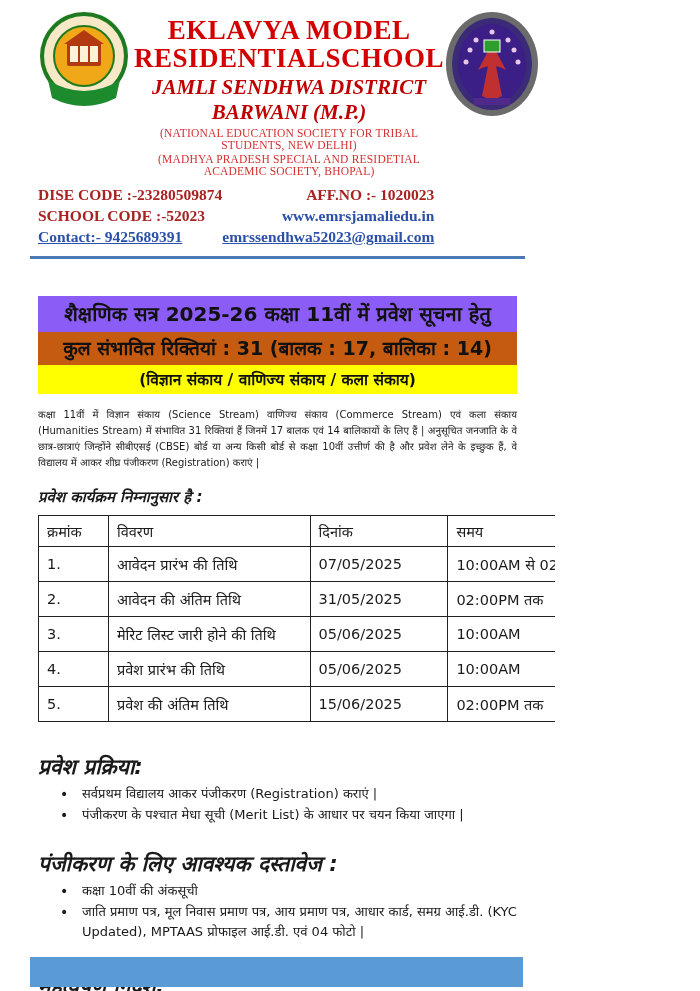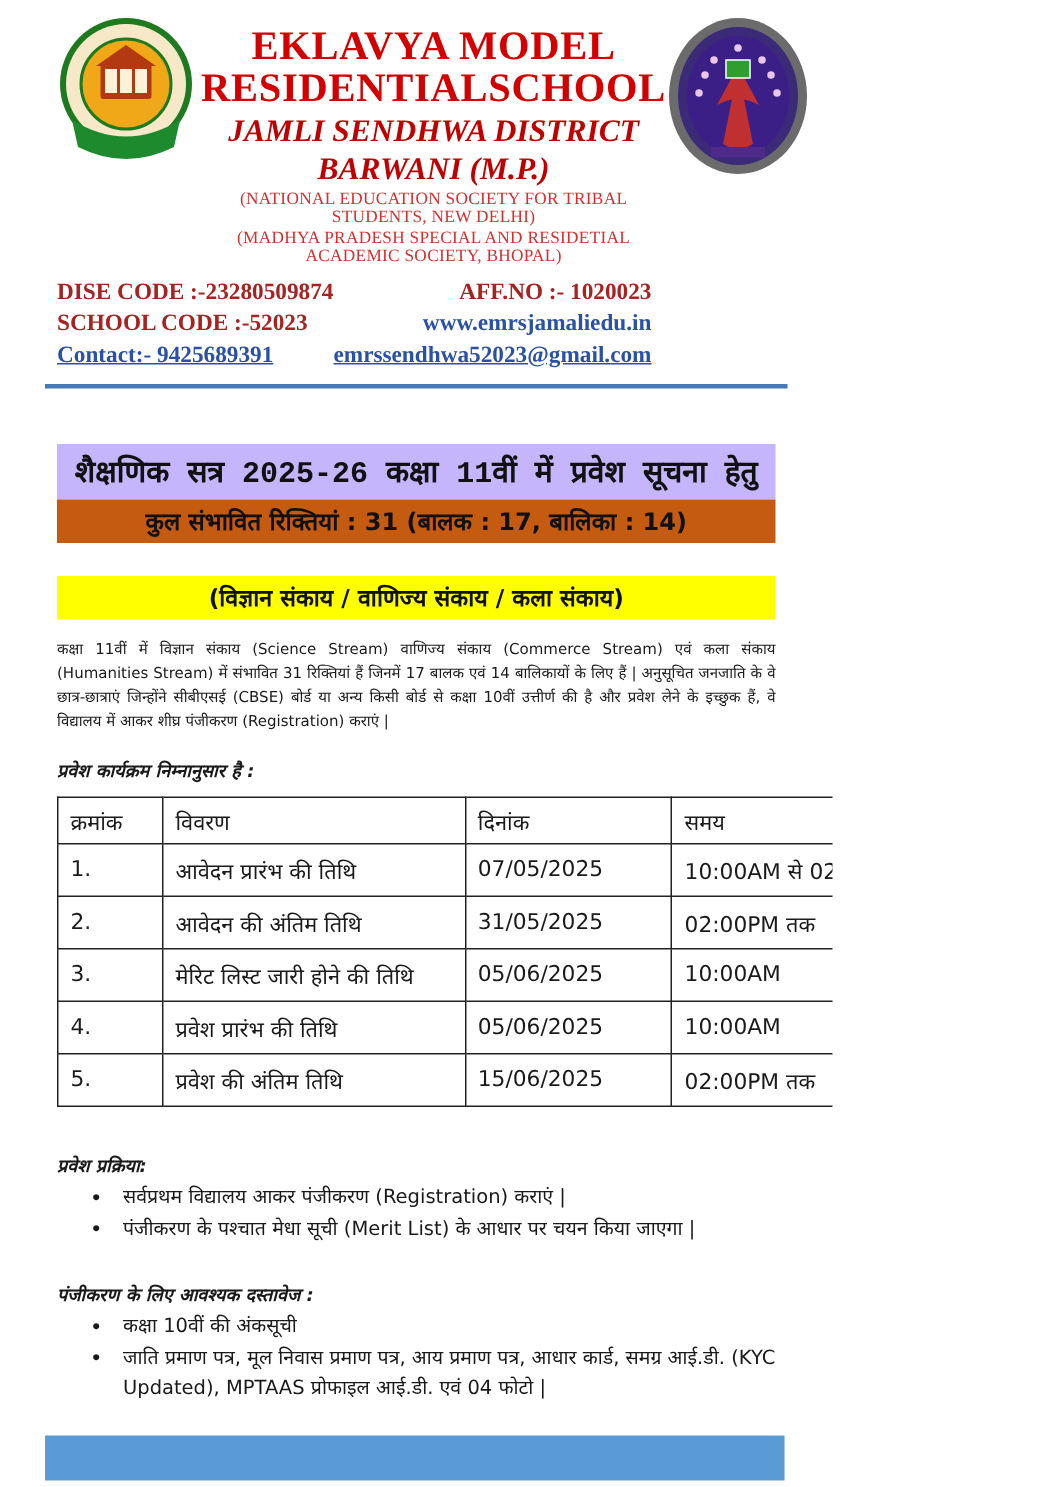--- a/index.html
+++ b/index.html
@@ -17,34 +17,34 @@
   .codes-row{display:flex;margin:8px 36px 0 38px;
     font-family:"Liberation Serif",serif;font-size:15.5px;font-weight:bold;line-height:1.35;}
   .codes-left{text-align:left;}
   .codes-right{text-align:right;}
   .code-red{color:#a82222;}
   .link-underline{color:#2a50a8;text-decoration:underline;cursor:pointer;}
   .link-plain{color:#2a50a8;text-decoration:none;cursor:pointer;}
   .blue-rule{height:3px;background:#4a7ab5;margin:9px 30px 0 30px;}
   
   .banners{margin:37px 38px 0 38px;text-align:center;}
-  .banner-blue{background:#c4b5fd;color:#111;font-weight:bold;font-size:20px;padding:4px 0 5px;font-family:Liberation Mono, monospace;}
-  .banner-orange{background:#c55a11;color:#111;font-weight:bold;font-size:16px;padding:3px 0 4px;}
-  .banner-yellow{background:#ffff00;color:#111;font-weight:bold;font-size:15.5px;padding:3px 0 4px;margin-top:22px;}
+  .banner-blue{background:#8b5cf6;color:#111;font-weight:bold;font-size:20px;padding:4px 0 5px;}
+  .banner-orange{background:#c55a11;color:#111;font-weight:bold;font-size:19px;padding:3px 0 4px;}
+  .banner-yellow{background:#ffff00;color:#111;font-weight:bold;font-size:15.5px;padding:3px 0 4px;}
   
   .intro{margin:13px 38px 0 38px;font-size:10px;line-height:1.58;text-align:justify;}
-  .sec-heading{margin:15px 38px 0 38px;font-size:12px;font-weight:bold;font-style:italic;}
+  .sec-heading{margin:15px 38px 0 38px;font-size:15px;font-weight:bold;font-style:italic;}
   
   table.schedule{border-collapse:collapse;margin:9px 38px 0 38px;width:624px;font-size:14.5px;}
   table.schedule th,table.schedule td{border:1.6px solid #222;padding:4px 8px;text-align:left;font-weight:normal;vertical-align:middle;}
   table.schedule th{height:22px;}
   table.schedule td{height:26px;}
   col.c-no{width:70px;}col.c-desc{width:202px;}col.c-date{width:138px;}col.c-time{width:214px;}
   
-  .list-heading{margin:30px 38px 0 38px;font-size:12px;font-weight:bold;font-style:italic;}
+  .list-heading{margin:30px 38px 0 38px;font-size:21px;font-weight:bold;font-style:italic;}
   .list-heading.tight{margin-top:24px;}
   ul.bullets{margin:4px 38px 0 60px;padding:0;list-style:none;font-size:13px;line-height:1.5;}
   ul.bullets li{position:relative;padding-left:22px;margin-bottom:2px;}
   ul.bullets li::before{content:"•";position:absolute;left:0;top:0;font-size:14px;}
   
   .footer-bar{position:absolute;left:30px;right:32px;top:957px;height:30px;background:#5b9bd5;}
 </style>
 </head>
 <body>
 

